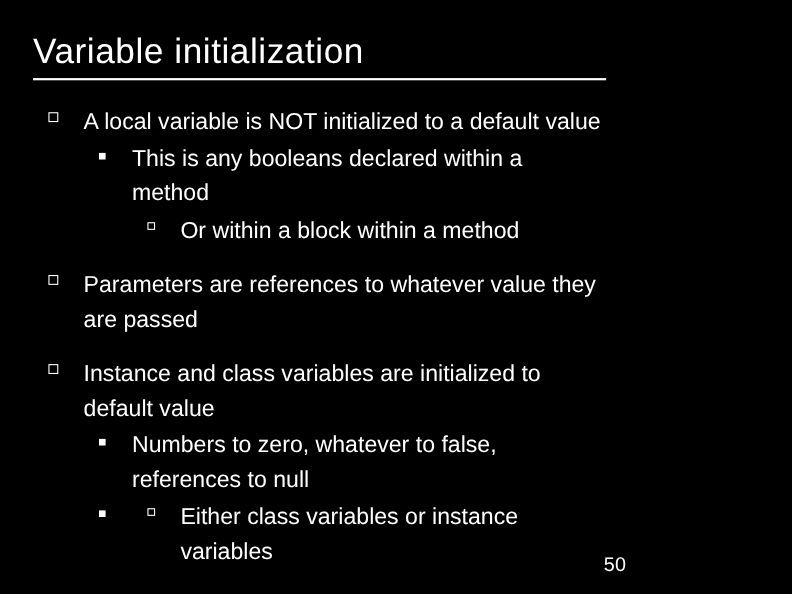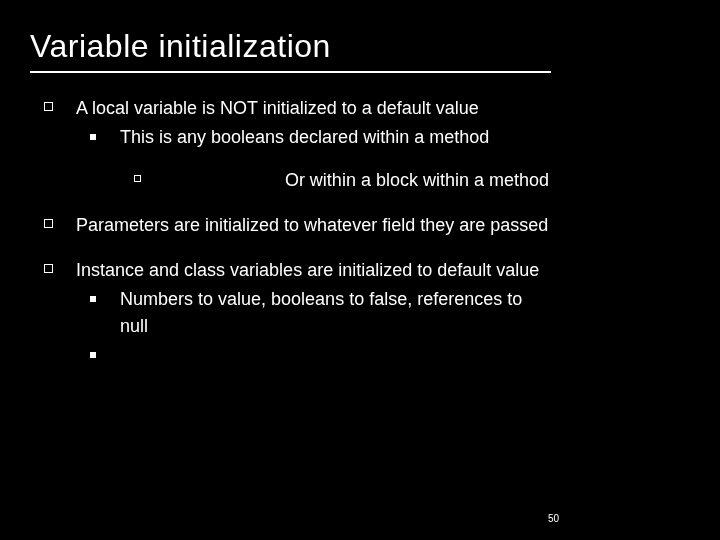--- a/index.html
+++ b/index.html
@@ -25,21 +25,21 @@
     font-weight: 400;
     letter-spacing: 0.5px;
   }
   .title-underline {
     height: 2px;
     background: #fff;
     margin: 2px 28px 0 30px;
   }
   .body {
     padding: 22px 30px 0 30px;
-    font-size: 18px;
+    font-size: 21px;
     line-height: 1.5;
   }
   ul {
     list-style: none;
     margin: 0;
     padding: 0;
   }
   
   .lvl1 > li {
     position: relative;
@@ -69,39 +69,38 @@
     left: 14px;
     top: 10px;
     width: 6px;
     height: 6px;
     background: #fff;
   }
   
   .lvl3 > li {
     position: relative;
     padding-left: 44px;
-    margin-top: 16px;
-    text-align: right;
+    margin-top: 2px;
   }
   .lvl3 > li::before {
     content: "";
     position: absolute;
     left: 14px;
     top: 8px;
     width: 7px;
     height: 7px;
     border: 1.2px solid #fff;
     box-sizing: border-box;
     background: transparent;
   }
   .page-num {
     position: absolute;
-    right: 20px;
+    right: 10px;
     bottom: 16px;
-    font-size: 10px;
+    font-size: 18px;
     color: #fff;
   }
 </style>
 </head>
 <body>
 
 <div class="slide">
   <div class="title">Variable initialization</div>
   <div class="title-underline"></div>
 
@@ -115,30 +114,35 @@
             <ul class="lvl3">
               <li>
                 <span>Or within a block within a method</span>
               </li>
             </ul>
           </li>
         </ul>
       </li>
 
       <li>
-        <span>Parameters are initialized to whatever field they are passed</span>
+        <span>Parameters are references to whatever value they are passed</span>
       </li>
 
       <li>
         <span>Instance and class variables are initialized to default value</span>
         <ul class="lvl2">
           <li>
-            <span>Numbers to value, booleans to false, references to null</span>
+            <span>Numbers to zero, whatever to false, references to null</span>
           </li>
           <li>
+            <ul class="lvl3">
+              <li>
+                <span>Either class variables or instance variables</span>
+              </li>
+            </ul>
           </li>
         </ul>
       </li>
     </ul>
   </div>
 
   <div class="page-num">50</div>
 </div>
 
 </body></html>

